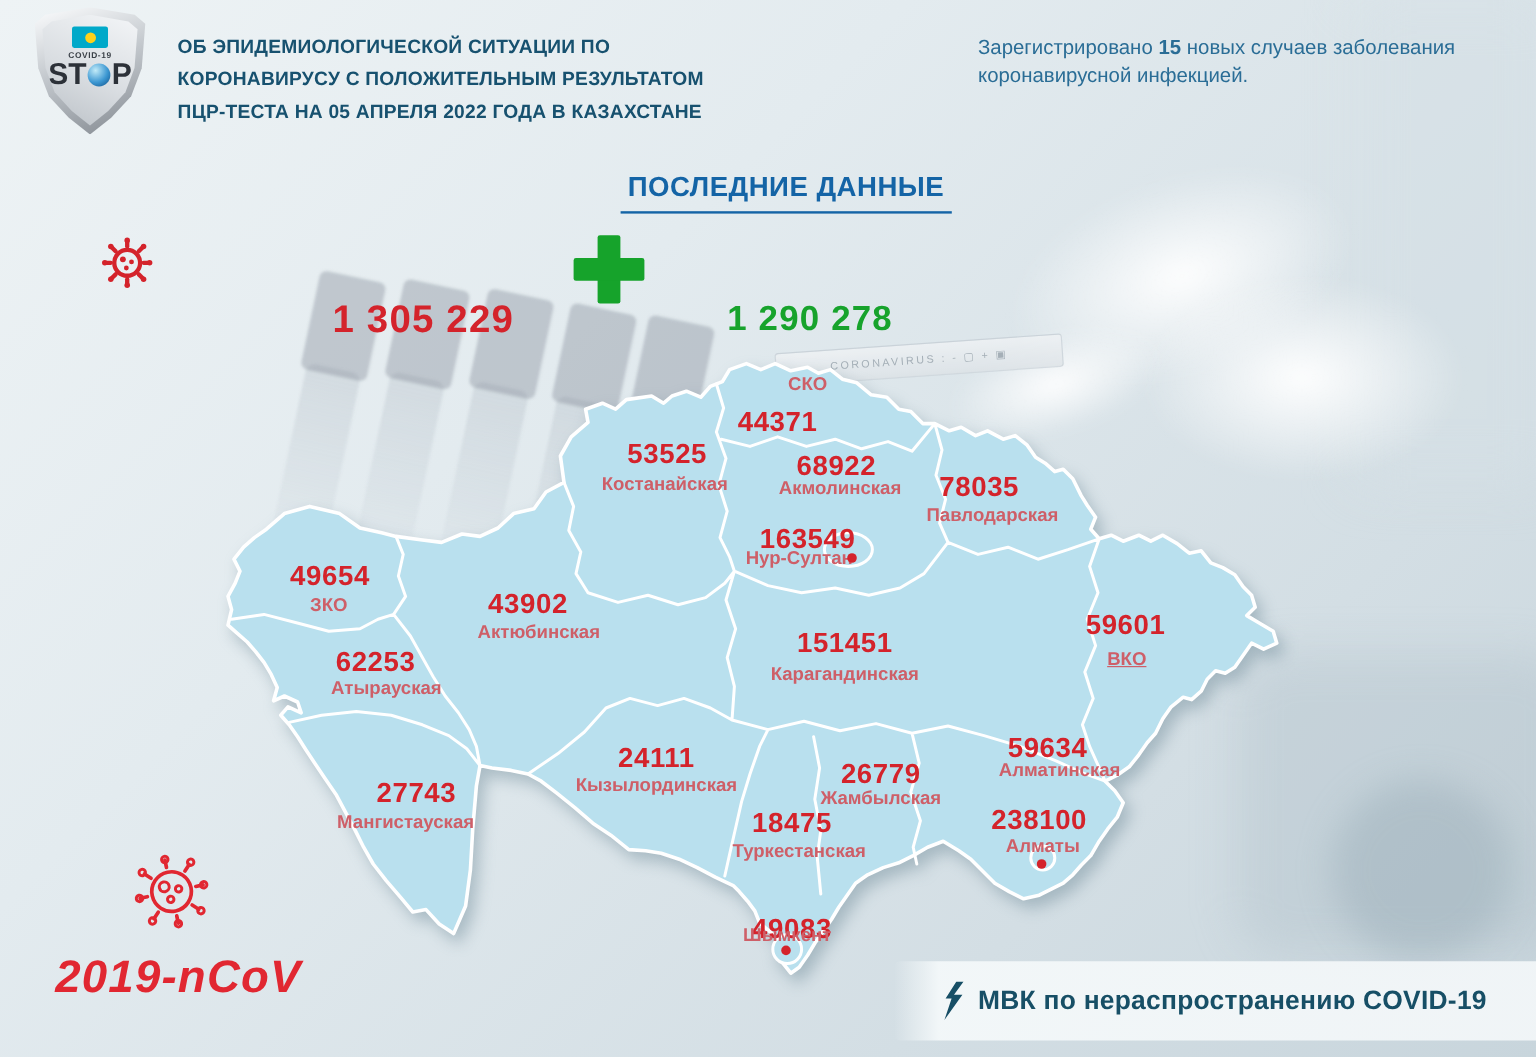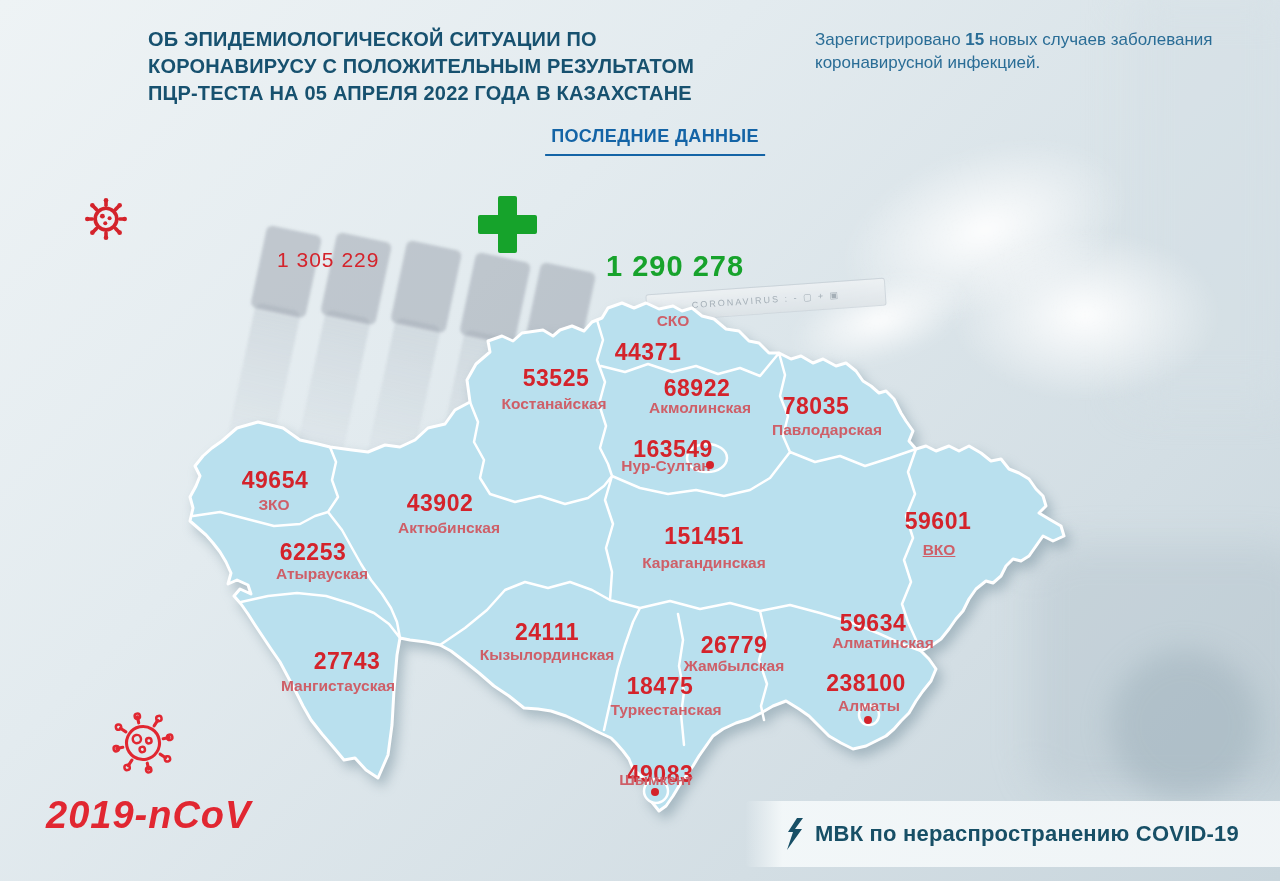--- a/index.html
+++ b/index.html
@@ -29,32 +29,32 @@
     clip-path:polygon(50% 0%,88% 6%,97% 13%,94% 48%,85% 70%,68% 87%,50% 100%,32% 87%,15% 70%,6% 48%,3% 13%,12% 6%);
     display:flex;flex-direction:column;align-items:center;}
   .flag{margin-top:10px;width:30px;height:18px;border-radius:2px;background:#00a9c9;position:relative;}
   .flag::after{content:"";position:absolute;left:50%;top:50%;width:9px;height:9px;margin:-4.5px 0 0 -4.5px;border-radius:50%;background:#ffd11a;}
   .covid-txt{margin-top:3px;font-size:7px;font-weight:bold;letter-spacing:.5px;color:#3a4047;}
   .stop-row{display:flex;align-items:center;font-size:25px;font-weight:900;color:#2c3138;line-height:1;}
   .globe{display:inline-block;width:19px;height:19px;margin:0 1px;border-radius:50%;
     background:radial-gradient(circle at 35% 30%,#c2ebf8,#3c97d2 55%,#0e4e85);}
   
   .title{position:absolute;left:148px;top:26px;width:640px;z-index:6;
-    font-size:20px;font-weight:bold;color:#17516f;line-height:27px;letter-spacing:.2px;}
+    font-size:16px;font-weight:bold;color:#17516f;line-height:27px;letter-spacing:.2px;}
   .note{position:absolute;left:815px;top:28px;width:425px;z-index:6;
     font-size:17px;color:#2a6d96;line-height:23px;}
   .note b{font-weight:bold;}
   
-  .heading{position:absolute;left:655px;top:126px;transform:translateX(-50%);z-index:6;
-    font-size:18px;font-weight:bold;color:#1464a6;letter-spacing:.4px;
+  .heading{position:absolute;left:655px;top:142px;transform:translateX(-50%);z-index:6;
+    font-size:23px;font-weight:bold;color:#1464a6;letter-spacing:.4px;
     padding:0 6px 7px 6px;border-bottom:2px solid #1464a6;white-space:nowrap;}
   .stat-label-red{position:absolute;left:141px;top:197px;z-index:6;
     font-size:20.5px;font-weight:bold;color:#d4232b;line-height:26px;letter-spacing:.2px;}
   .stat-num-red{position:absolute;left:277px;top:248px;z-index:6;
-    font-size:21px;font-weight:normal;color:#d4232b;letter-spacing:1px;}
+    font-size:32px;font-weight:bold;color:#d4232b;letter-spacing:1px;}
   .stat-label-green{position:absolute;left:540px;top:197px;z-index:6;
     font-size:21px;font-weight:bold;color:#17a32c;letter-spacing:.2px;}
   .stat-num-green{position:absolute;left:606px;top:250px;z-index:6;
     font-size:29px;font-weight:bold;color:#17a32c;letter-spacing:1px;}
   .virus-small{position:absolute;left:83px;top:196px;width:46px;height:46px;color:#d4232b;z-index:6;}
   .plus{position:absolute;left:478px;top:196px;width:59px;height:57px;z-index:6;}
   .plus::before{content:"";position:absolute;left:20px;top:0;width:19px;height:57px;background:#16a32b;border-radius:2px;}
   .plus::after{content:"";position:absolute;left:0;top:19px;width:59px;height:19px;background:#16a32b;border-radius:2px;}
   
   .map{position:absolute;left:183px;top:290px;width:885px;height:530px;z-index:2;
@@ -119,20 +119,32 @@
   <div class="bg tube" style="left:512px;top:342px;"></div>
   <div class="bg glove" style="left:840px;top:150px;width:290px;height:160px;transform:rotate(-18deg);"></div>
   <div class="bg glove" style="left:950px;top:230px;width:270px;height:170px;"></div>
   <div class="bg glove" style="left:790px;top:280px;width:180px;height:80px;transform:rotate(-16deg);"></div>
   <div class="bg strip">
     <span>CORONAVIRUS : - ▢ + ▣</span>
   </div>
   <div class="bg equip1"></div>
   <div class="bg equip2"></div>
 
+  <div class="logo">
+    <div class="shield"></div>
+    <div class="shield-in">
+      <div class="flag"></div>
+      <div class="covid-txt">COVID-19</div>
+      <div class="stop-row">
+          <span>ST</span>
+          <span class="globe"></span>
+          <span>P</span>
+        </div>
+    </div>
+  </div>
 
   <div class="title">
     <div>ОБ ЭПИДЕМИОЛОГИЧЕСКОЙ СИТУАЦИИ ПО</div>
     <div>КОРОНАВИРУСУ С ПОЛОЖИТЕЛЬНЫМ РЕЗУЛЬТАТОМ</div>
     <div>ПЦР-ТЕСТА НА 05 АПРЕЛЯ 2022 ГОДА В КАЗАХСТАНЕ</div>
   </div>
 
   <div class="note"><span>Зарегистрировано </span><b>15</b><span> новых случаев заболевания коронавирусной инфекцией.</span></div>
 
   <div class="heading">ПОСЛЕДНИЕ ДАННЫЕ</div>

